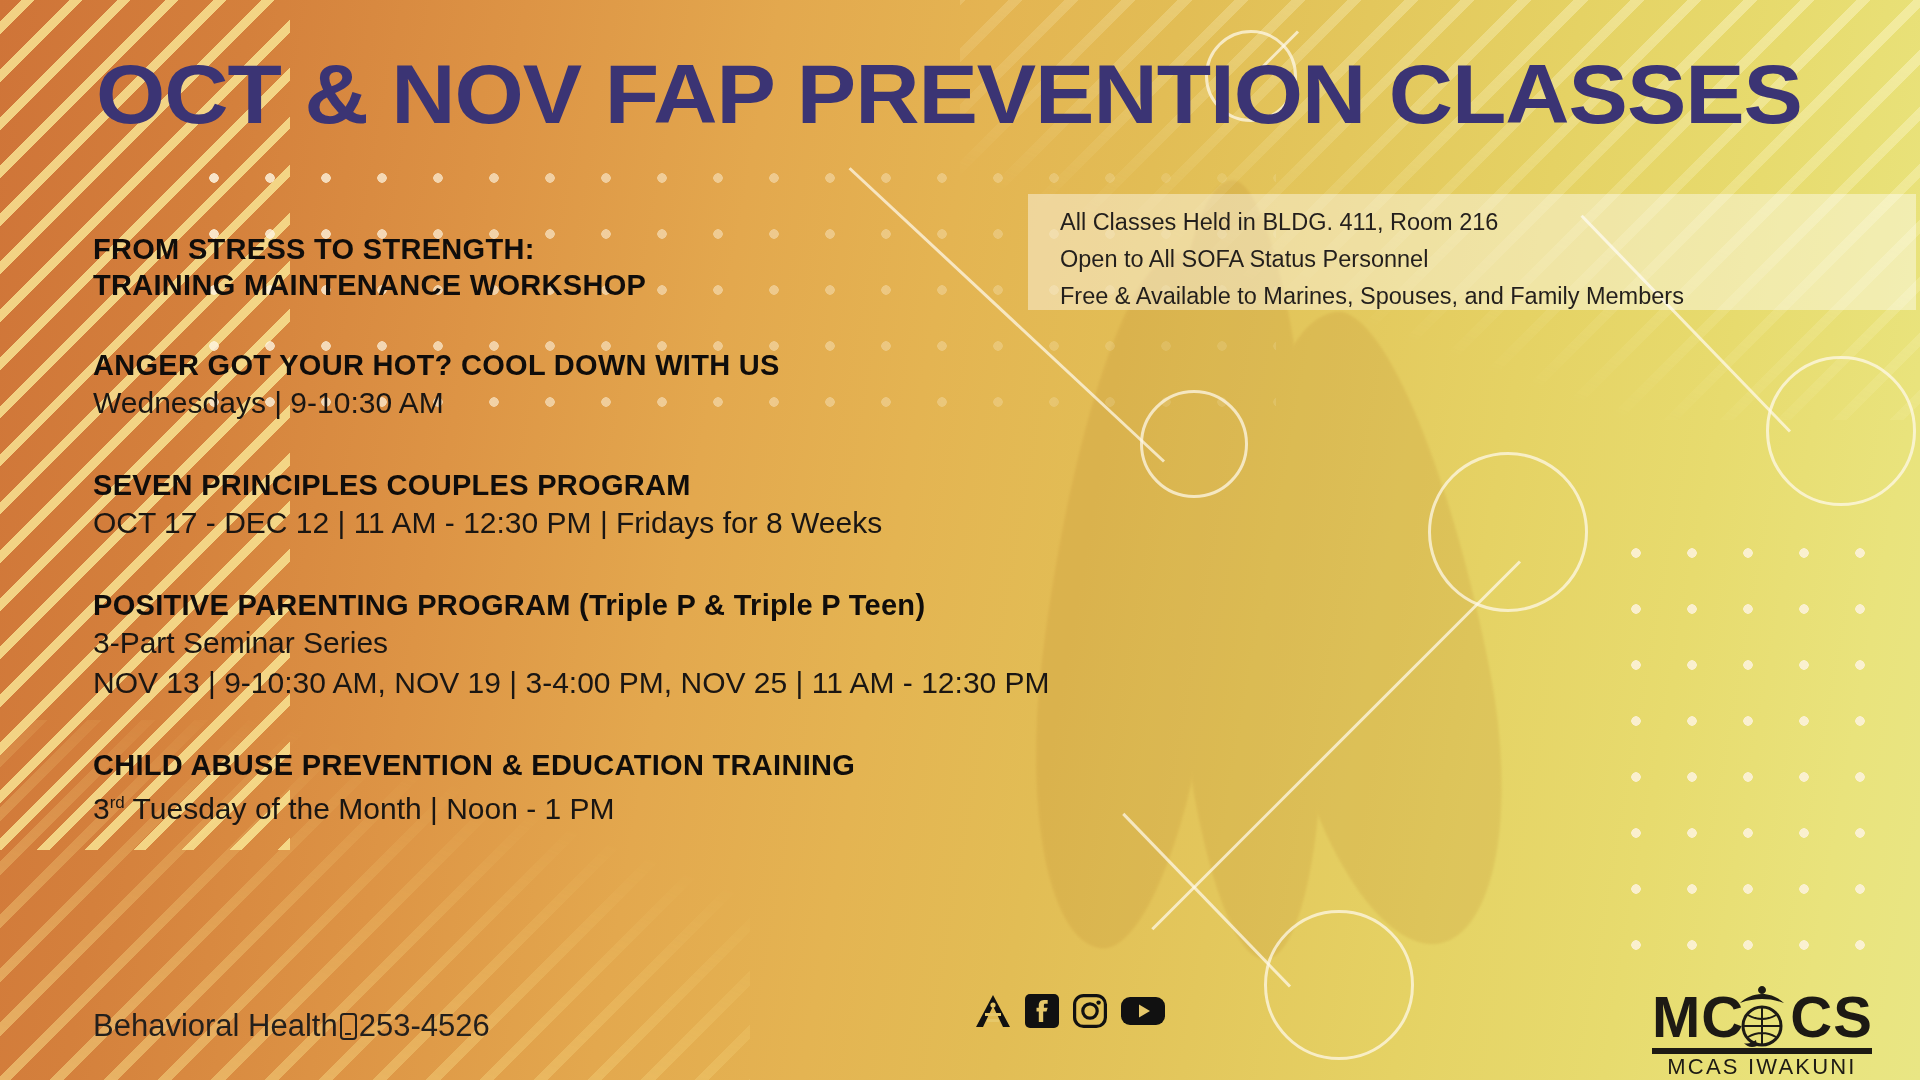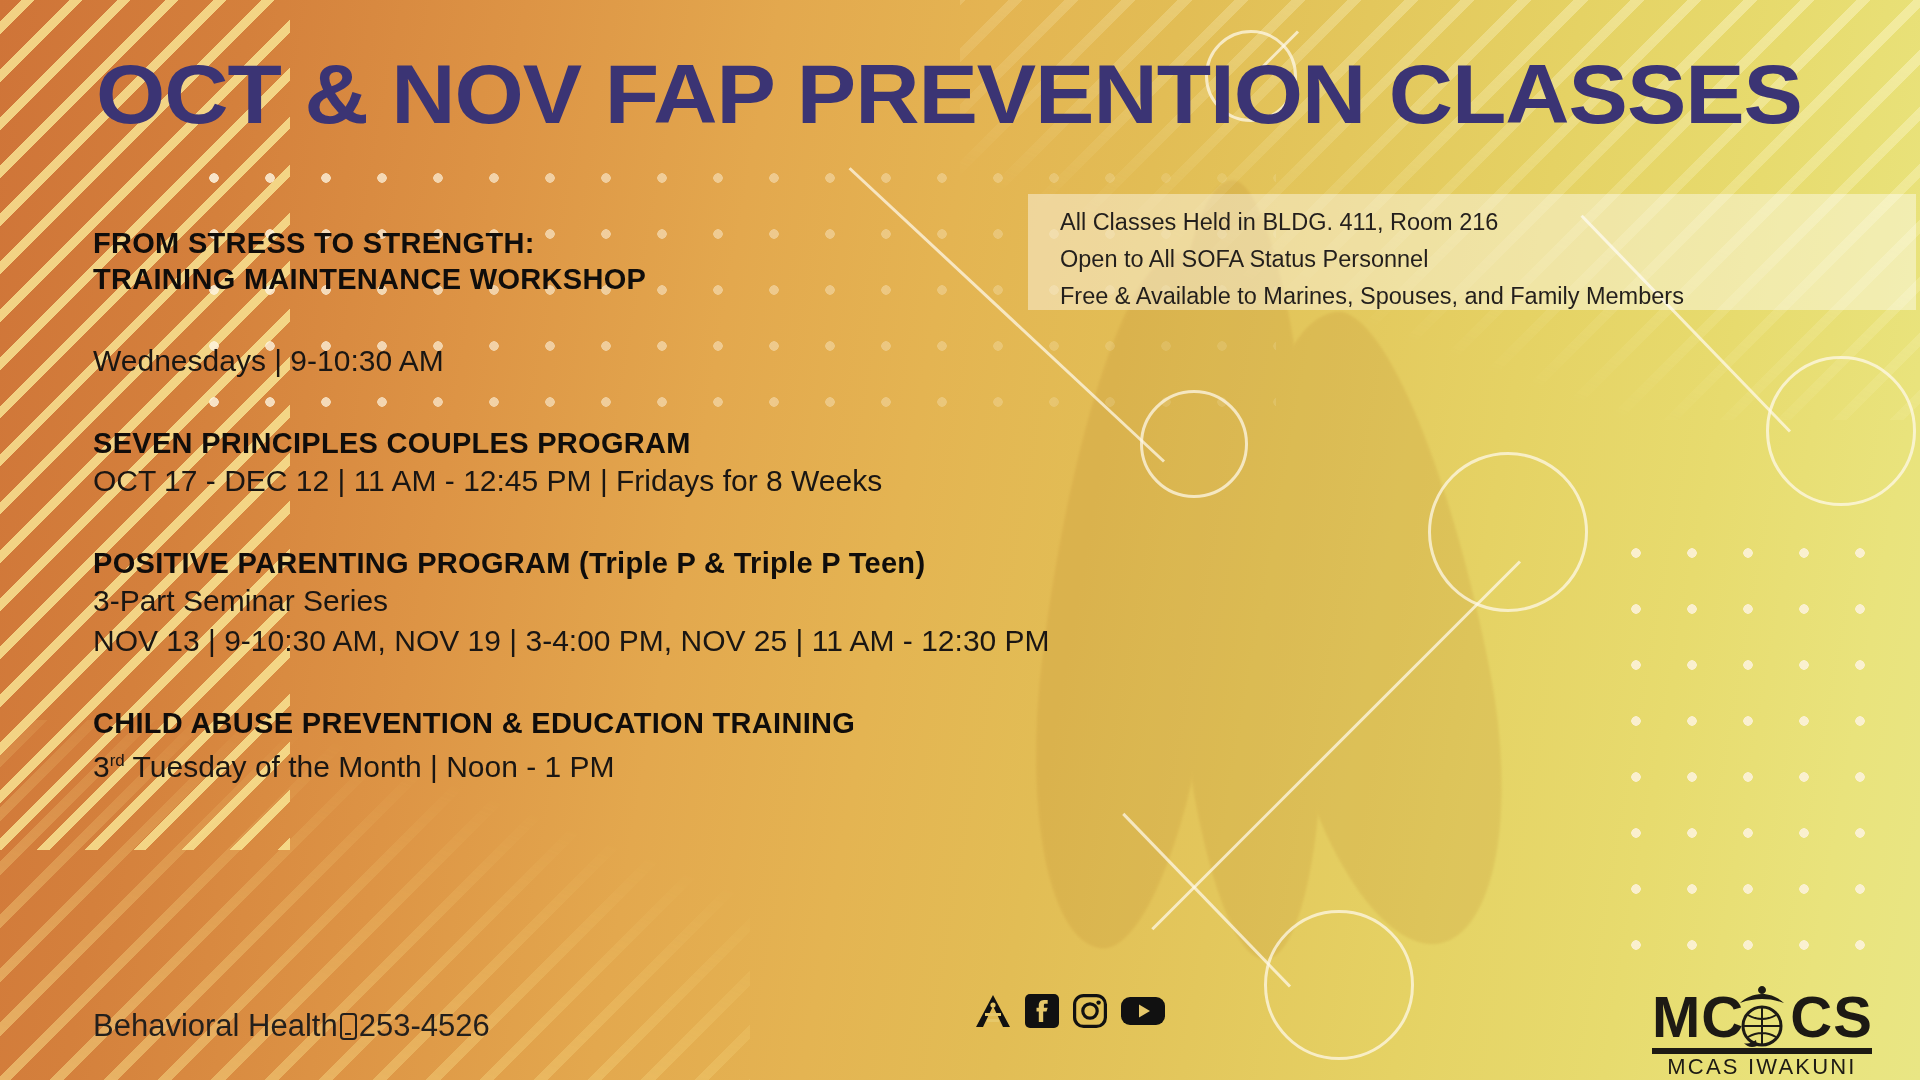--- a/index.html
+++ b/index.html
@@ -126,21 +126,21 @@
   }
   .infobox p {
     color:#231f1c;
     font-size:23.5px;
     line-height:37px;
     white-space:nowrap;
   }
 
   .classes { position:absolute; left:93px; top:225px; width:1250px; }
 
-  .class-block { margin-bottom:44px; }
+  .class-block { margin-bottom:44px;margin-top:6px; }
   .class-block:last-child { margin-bottom:0; }
 
   .c-title {
     color:#100d0b;
     font-family:"Liberation Sans Narrow","Liberation Sans", sans-serif;
     font-weight:bold;
     font-size:29px;
     letter-spacing:.3px;
     line-height:36px;
     white-space:nowrap;
@@ -261,26 +261,27 @@
     </div>
 
     <div class="classes">
 
       <div class="class-block">
         <div class="c-title">FROM STRESS TO STRENGTH:</div>
         <div class="c-title">TRAINING MAINTENANCE WORKSHOP</div>
       </div>
 
       <div class="class-block">
+        <div class="c-title">ANGER GOT YOUR HOT? COOL DOWN WITH US</div>
         <div class="c-sub">Wednesdays | 9-10:30 AM</div>
       </div>
 
       <div class="class-block">
         <div class="c-title">SEVEN PRINCIPLES COUPLES PROGRAM</div>
-        <div class="c-sub">OCT 17 - DEC 12 | 11 AM - 12:45 PM | Fridays for 8 Weeks</div>
+        <div class="c-sub">OCT 17 - DEC 12 | 11 AM - 12:30 PM | Fridays for 8 Weeks</div>
       </div>
 
       <div class="class-block">
         <div class="c-title"><span>POSITIVE PARENTING PROGRAM </span><span class="mixed">(Triple P &amp; Triple P Teen)</span></div>
         <div class="c-sub">3-Part Seminar Series</div>
         <div class="c-sub">NOV 13 | 9-10:30 AM, NOV 19 | 3-4:00 PM, NOV 25 | 11 AM - 12:30 PM</div>
       </div>
 
       <div class="class-block">
         <div class="c-title">CHILD ABUSE PREVENTION &amp; EDUCATION TRAINING</div>

